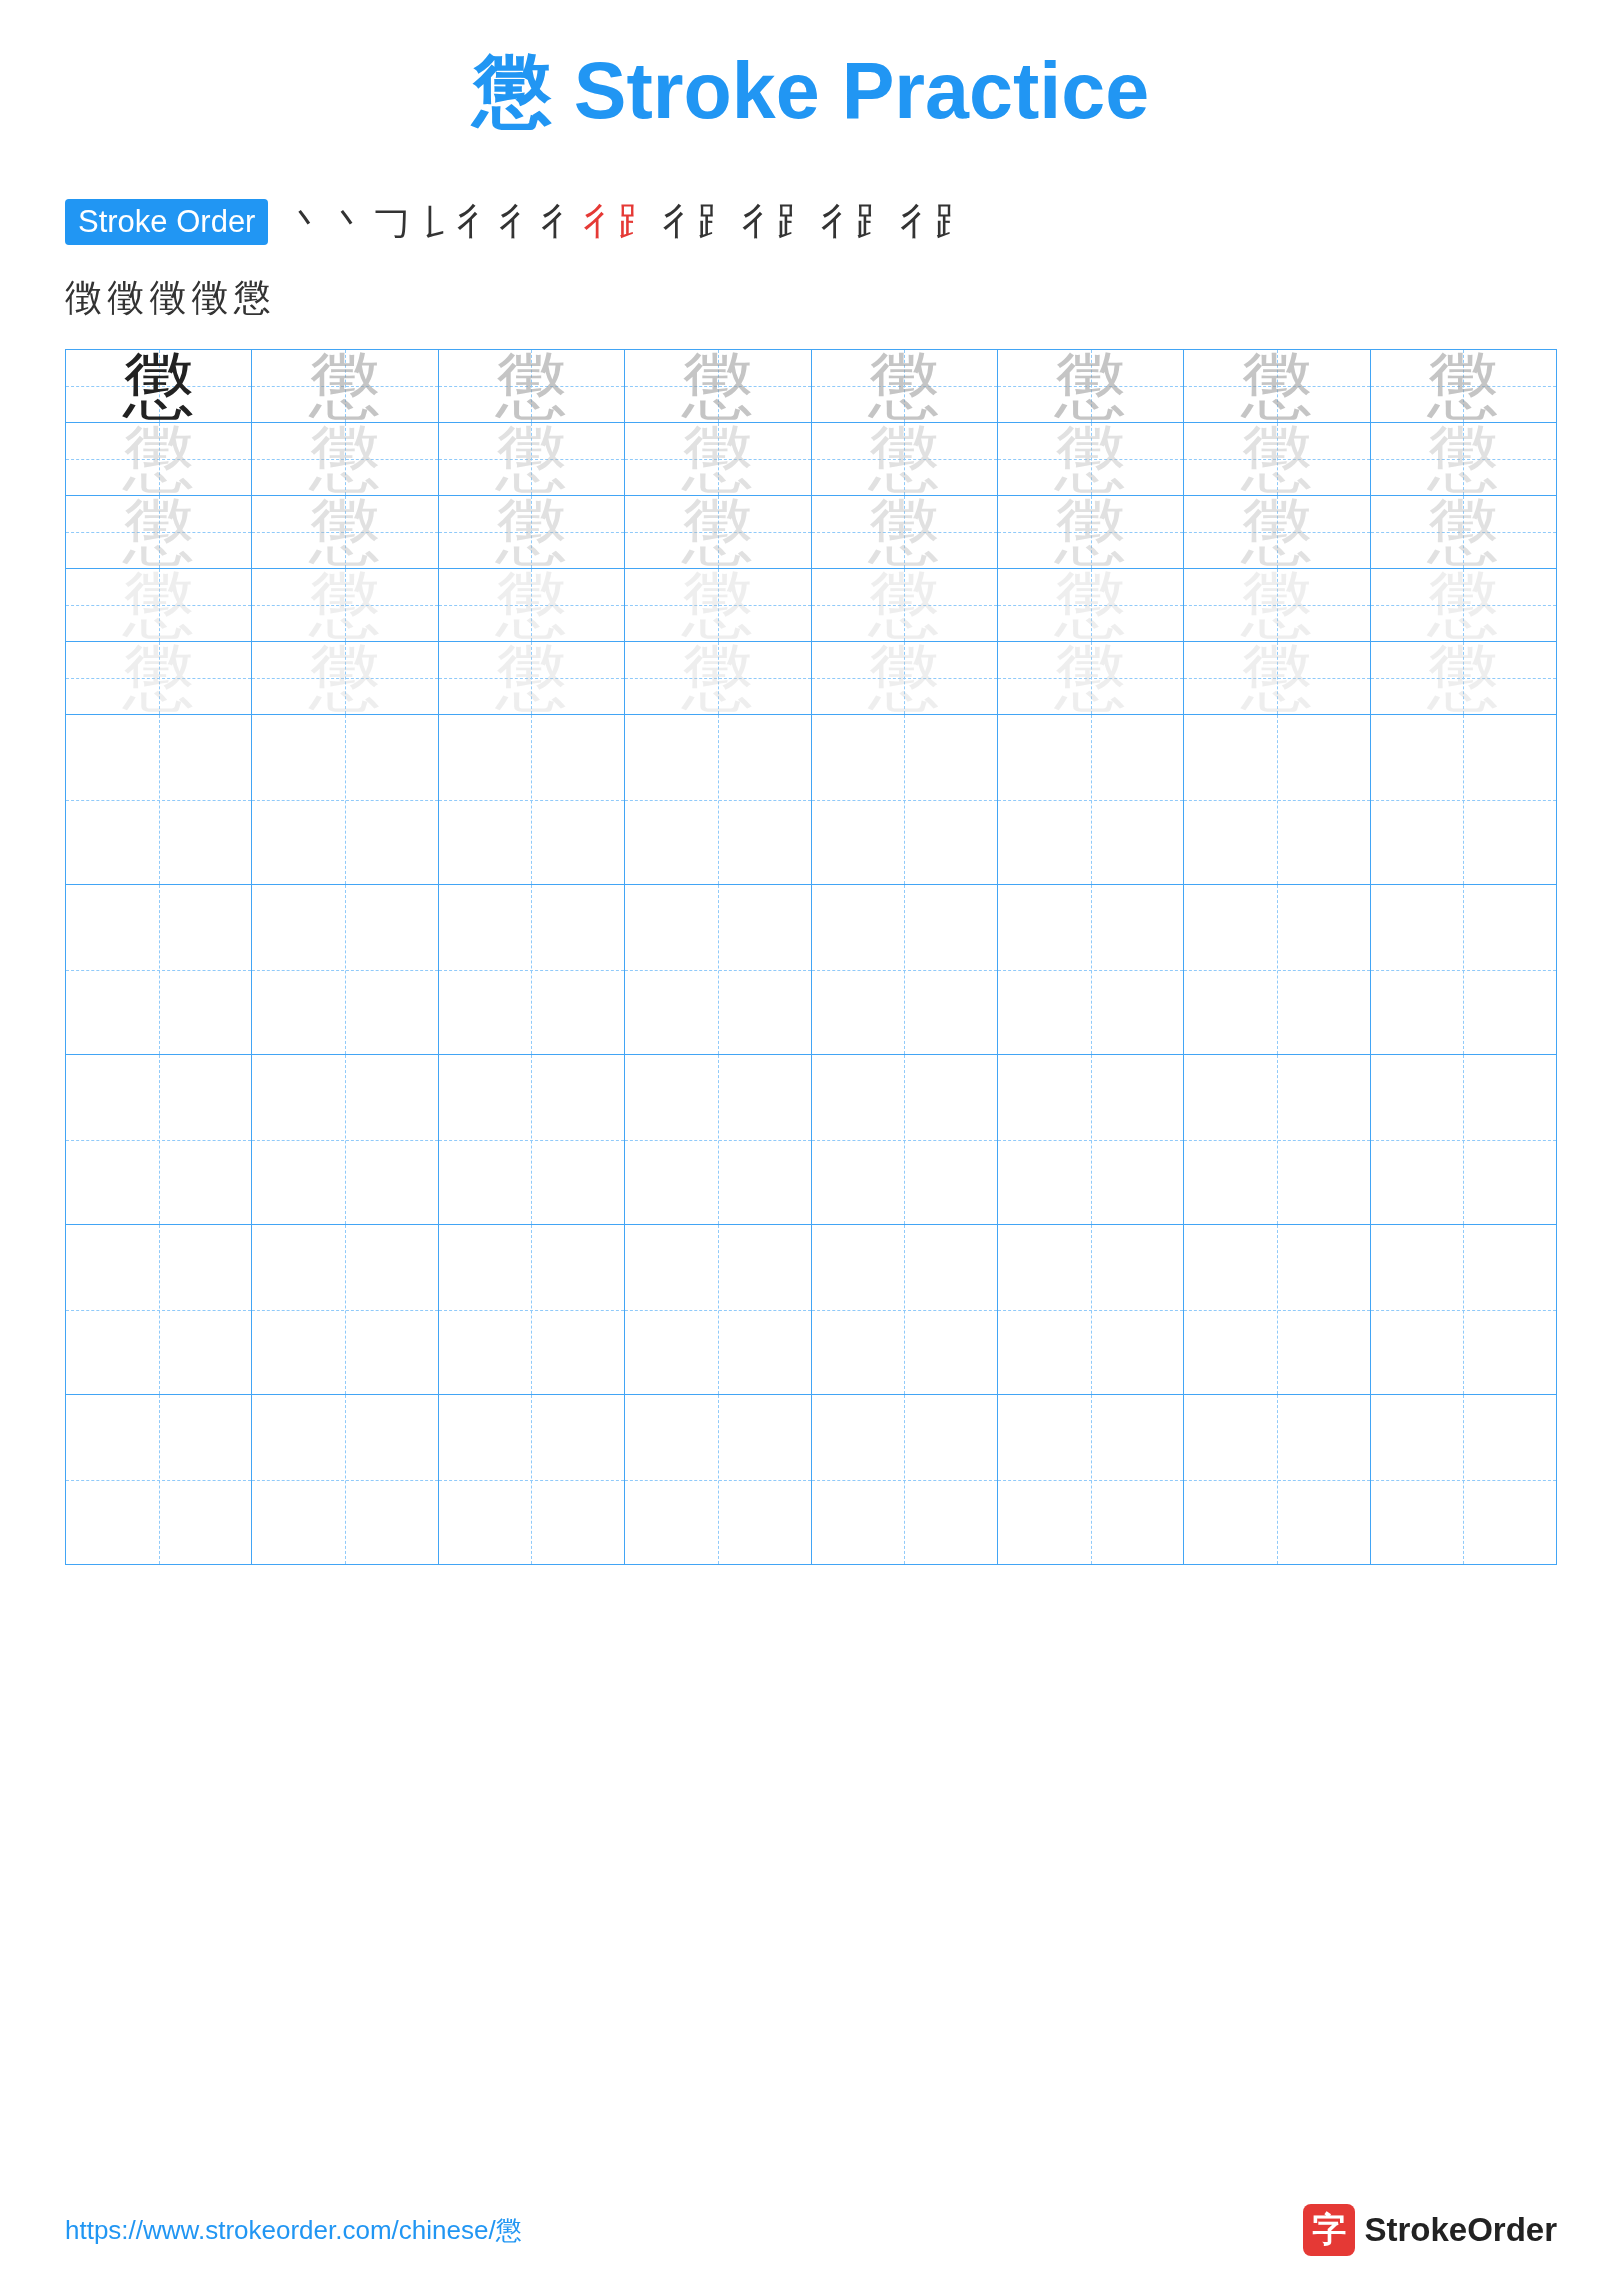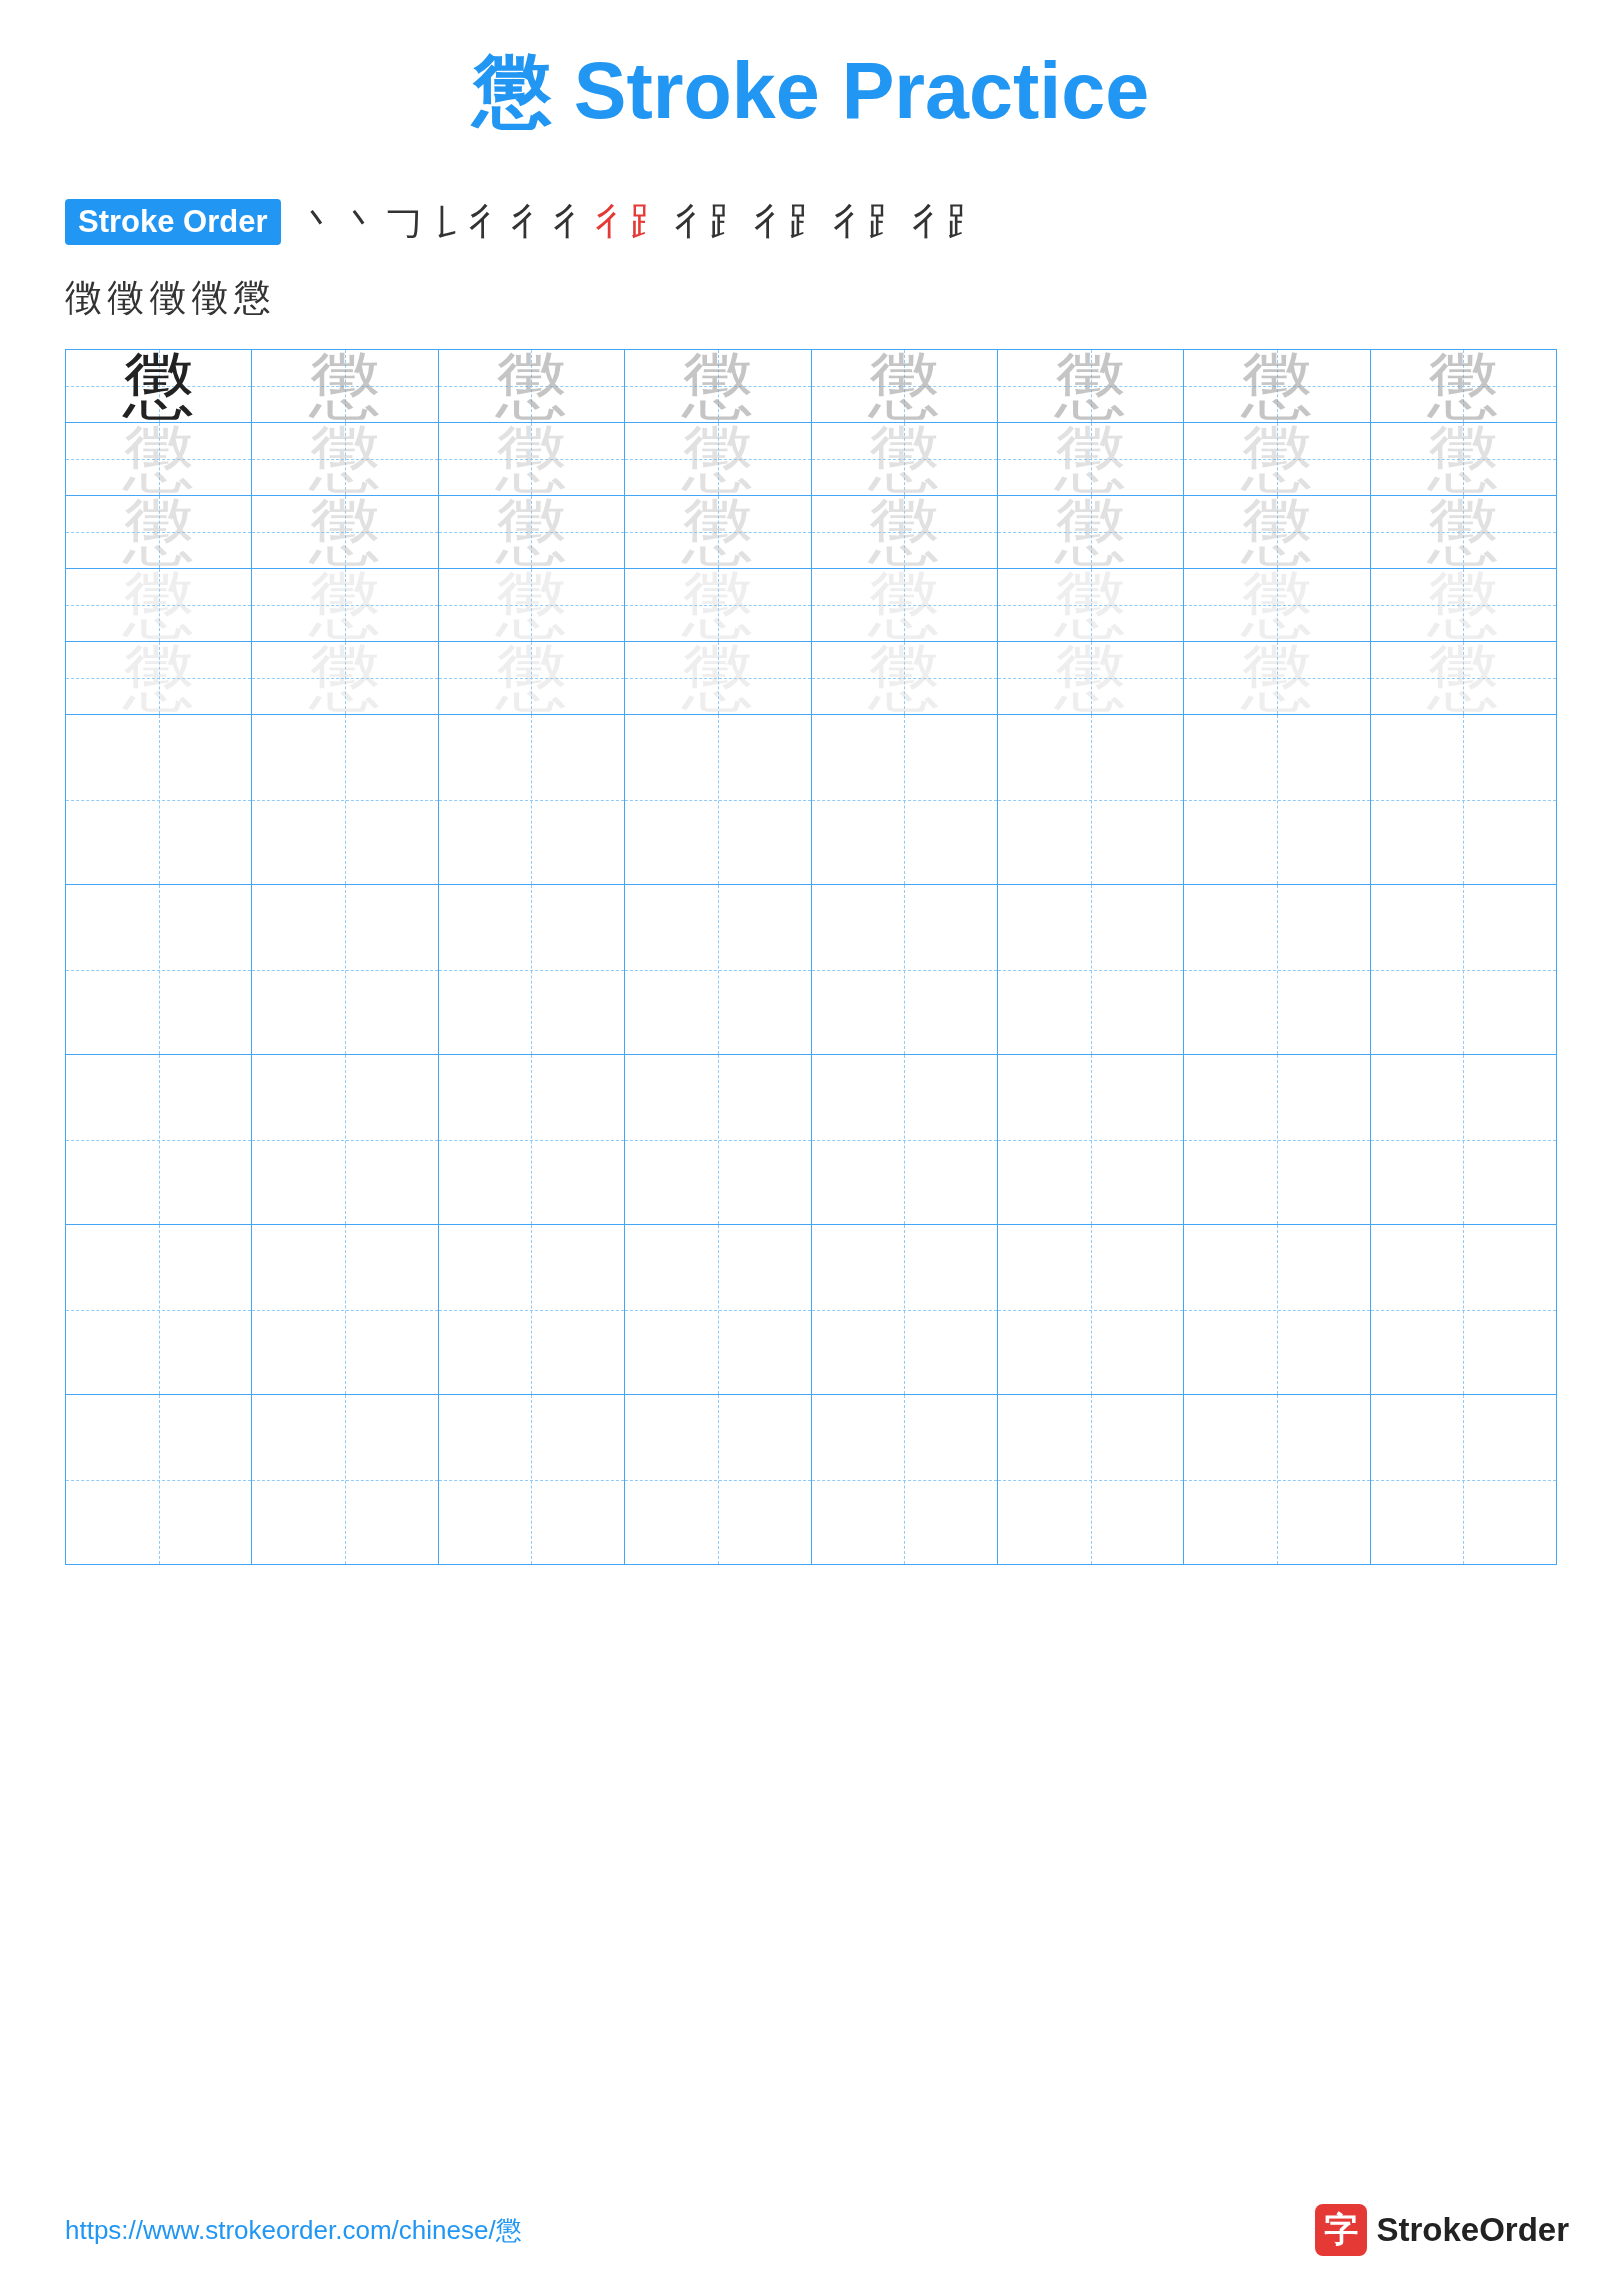--- a/index.html
+++ b/index.html
@@ -27,21 +27,21 @@
       align-items: center;
       margin-bottom: 26px;
       gap: 6.5px;
     }
 
     .stroke-order-badge {
       background: #2196F3;
       color: #fff;
       font-size: 31px;
       font-family: sans-serif;
-      font-weight: bold;
+      font-weight: normal;
       padding: 5.2px 13px;
       border-radius: 3.9px;
       margin-right: 13px;
       white-space: nowrap;
     }
 
     .stroke-sequence {
       display: flex;
       flex-wrap: wrap;
       align-items: center;
@@ -137,21 +137,21 @@
     }
 
     .empty-row td {
       height: 170px;
     }
 
     .footer {
       position: absolute;
       bottom: 39px;
       left: 65px;
-      right: 53px;
+      right: 65px;
       display: flex;
       align-items: center;
       justify-content: space-between;
     }
 
     .footer-url {
       color: #2196F3;
       font-size: 26px;
       font-family: sans-serif;
     }

